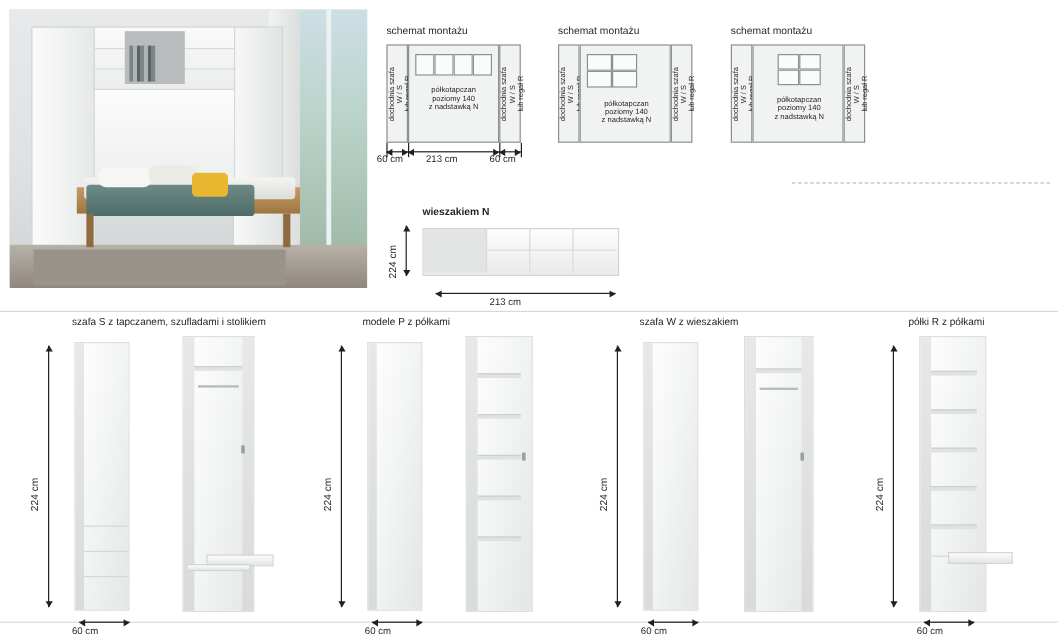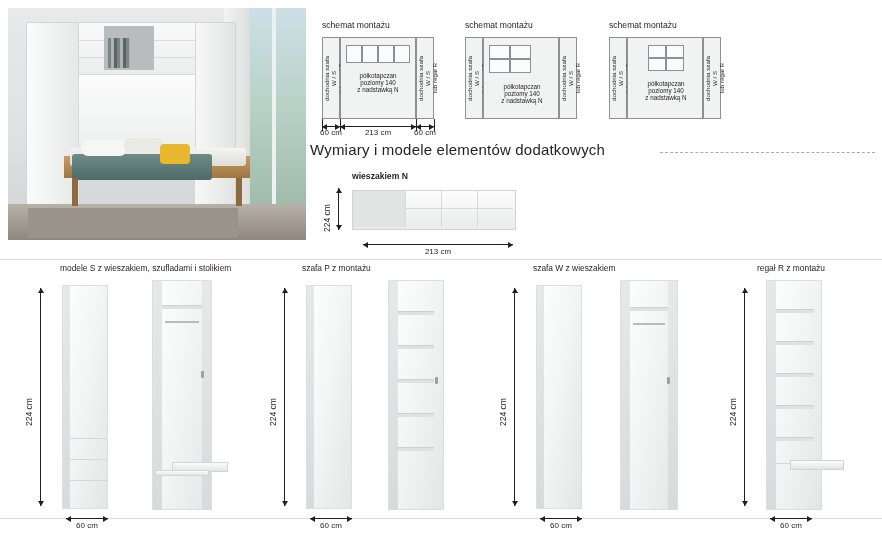--- a/index.html
+++ b/index.html
@@ -161,21 +161,20 @@
     line-height:1.15;
     text-align:center;
     white-space:pre-line;
   }
   .grid-cell { position:absolute; border:1px solid #8e9194; box-sizing:border-box; background:#fafbfb; }
 
   .dimlabel {
     position:absolute;
     font-size:8px;
     color:#231f20;
-    text-align:center;
   }
   .arrow-h {
     position:absolute;
     height:1px;
     background:#231f20;
   }
   .arrow-h:before, .arrow-h:after {
     content:"";
     position:absolute;
     top:-2.5px;
@@ -390,21 +389,20 @@
   <div class="grid-cell" style="left:648px; top:58px; width:18px; height:13px;"></div>
   <div class="grid-cell" style="left:666px; top:58px; width:18px; height:13px;"></div>
   <div class="mid-lbl" style="left:631px; top:80px; width:70px;">półkotapczan
 poziomy 140
 z nadstawką N</div>
   <div class="box" style="left:703px; top:37px; width:18px; height:82px;"></div>
   <div class="col-lbl" style="left:705px; top:41px; width:14px; height:74px;">dochodnia szafa
 W / S
 lub regał R</div>
 
-  <div class="section-head" style="left:310px; top:141px;">Wymiary i modele elementów dodatkowych</div>
   <div class="dashline" style="left:660px; top:152px; width:215px;"></div>
 
   <div class="lbl b" style="left:352px; top:171px; font-size:8.6px;">wieszakiem N</div>
 
   <div class="nadstawka-body" style="left:352px; top:190px; width:162px; height:38px;">
     <div class="nad-panel" style="left:0; top:0; width:52px; height:36px;"></div>
     <div class="nad-shelf" style="left:52px; top:17px; width:108px; height:1px;"></div>
     <div class="nad-shelf" style="left:88px; top:0; width:1px; height:36px;"></div>
     <div class="nad-shelf" style="left:124px; top:0; width:1px; height:36px;"></div>
     <div class="nad-shelf" style="left:52px; top:0; width:1px; height:36px;"></div>
@@ -412,21 +410,21 @@
 
   <div class="arrow-v" style="left:338px; top:188px; height:42px;"></div>
   <div class="vlabel" style="left:322px; top:186px; height:46px;">224 cm</div>
 
   <div class="arrow-h" style="left:363px; top:244px; width:150px;"></div>
   <div class="dimlabel" style="left:408px; top:247px; width:60px;">213 cm</div>
 
   <div class="divider" style="top:259px;"></div>
   <div class="divider" style="top:518px;"></div>
 
-  <div class="prod-title" style="left:60px; top:263px;">modele S z wieszakiem, szufladami i stolikiem</div>
+  <div class="prod-title" style="left:60px; top:263px;">szafa S z tapczanem, szufladami i stolikiem</div>
 
   <div class="cab" style="left:62px; top:285px; width:44px; height:222px;">
     <div class="cab-side" style="left:0; top:0; width:7px; height:222px;"></div>
     <div class="drawer-line" style="left:7px; top:152px; width:37px;"></div>
     <div class="drawer-line" style="left:7px; top:173px; width:37px;"></div>
     <div class="drawer-line" style="left:7px; top:194px; width:37px;"></div>
   </div>
 
   <div class="cab" style="left:152px; top:280px; width:58px; height:228px;">
     <div class="cab-side" style="left:0; top:0; width:9px; height:228px;"></div>
@@ -436,21 +434,21 @@
     <div class="handle" style="left:48px; top:90px; width:3px; height:7px;"></div>
   </div>
   <div class="desk" style="left:172px; top:462px; width:54px; height:8px;"></div>
   <div class="desk" style="left:155px; top:470px; width:52px; height:4px;"></div>
 
   <div class="arrow-v" style="left:40px; top:288px; height:218px;"></div>
   <div class="vlabel" style="left:24px; top:372px; height:54px;">224 cm</div>
   <div class="arrow-h" style="left:66px; top:518px; width:42px;"></div>
   <div class="dimlabel" style="left:60px; top:521px; width:54px;">60 cm</div>
 
-  <div class="prod-title" style="left:302px; top:263px;">szafa P z montażu</div>
+  <div class="prod-title" style="left:302px; top:263px;">modele P z półkami</div>
 
   <div class="cab" style="left:306px; top:285px; width:44px; height:222px;">
     <div class="cab-side" style="left:0; top:0; width:7px; height:222px;"></div>
   </div>
   <div class="cab" style="left:388px; top:280px; width:54px; height:228px;">
     <div class="cab-side" style="left:0; top:0; width:9px; height:228px;"></div>
     <div class="shelf" style="left:9px; top:30px; width:36px; height:3px;"></div>
     <div class="shelf" style="left:9px; top:64px; width:36px; height:3px;"></div>
     <div class="shelf" style="left:9px; top:98px; width:36px; height:3px;"></div>
     <div class="shelf" style="left:9px; top:132px; width:36px; height:3px;"></div>
@@ -474,21 +472,21 @@
     <div class="shelf" style="left:9px; top:26px; width:38px; height:3px;"></div>
     <div class="rail" style="left:12px; top:42px; width:32px;"></div>
     <div class="handle" style="left:46px; top:96px; width:3px; height:7px;"></div>
   </div>
 
   <div class="arrow-v" style="left:514px; top:288px; height:218px;"></div>
   <div class="vlabel" style="left:498px; top:372px; height:54px;">224 cm</div>
   <div class="arrow-h" style="left:540px; top:518px; width:42px;"></div>
   <div class="dimlabel" style="left:534px; top:521px; width:54px;">60 cm</div>
 
-  <div class="prod-title" style="left:757px; top:263px;">regał R z montażu</div>
+  <div class="prod-title" style="left:757px; top:263px;">półki R z półkami</div>
 
   <div class="cab" style="left:766px; top:280px; width:54px; height:228px;">
     <div class="cab-side" style="left:0; top:0; width:9px; height:228px;"></div>
     <div class="shelf" style="left:9px; top:28px; width:38px; height:3px;"></div>
     <div class="shelf" style="left:9px; top:60px; width:38px; height:3px;"></div>
     <div class="shelf" style="left:9px; top:92px; width:38px; height:3px;"></div>
     <div class="shelf" style="left:9px; top:124px; width:38px; height:3px;"></div>
     <div class="shelf" style="left:9px; top:156px; width:38px; height:3px;"></div>
     <div class="drawer-line" style="left:9px; top:182px; width:38px;"></div>
   </div>

